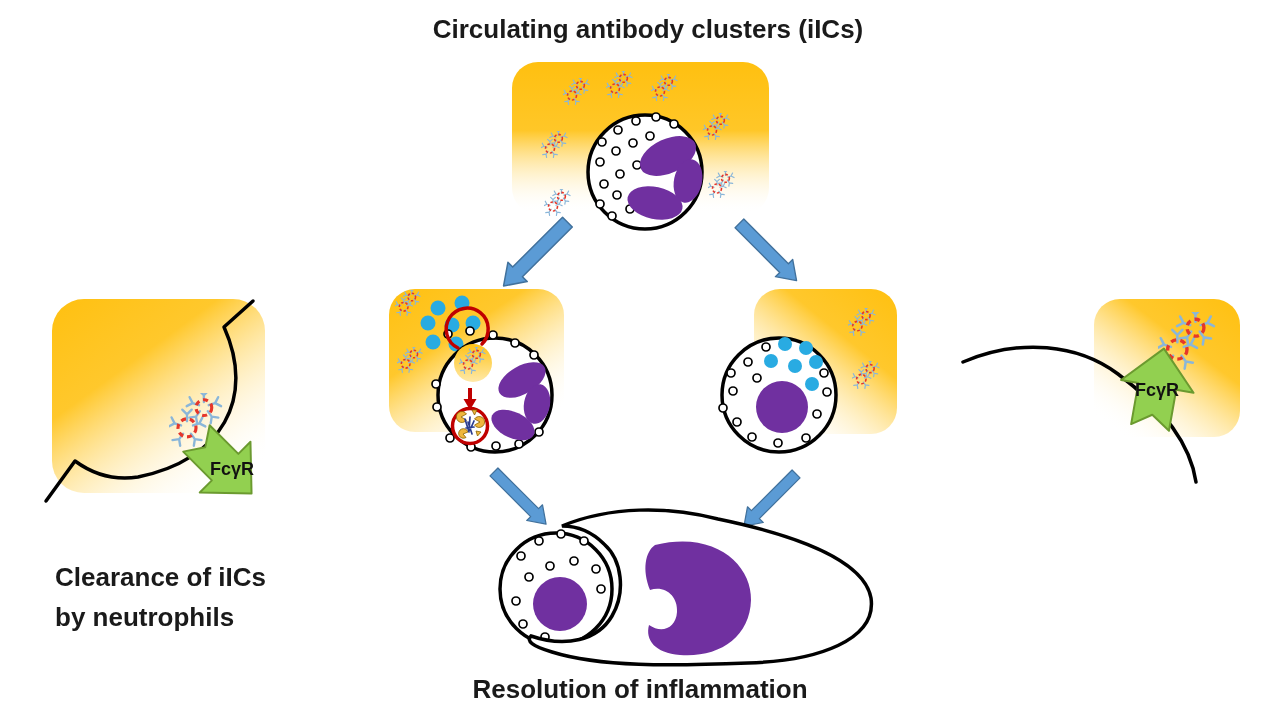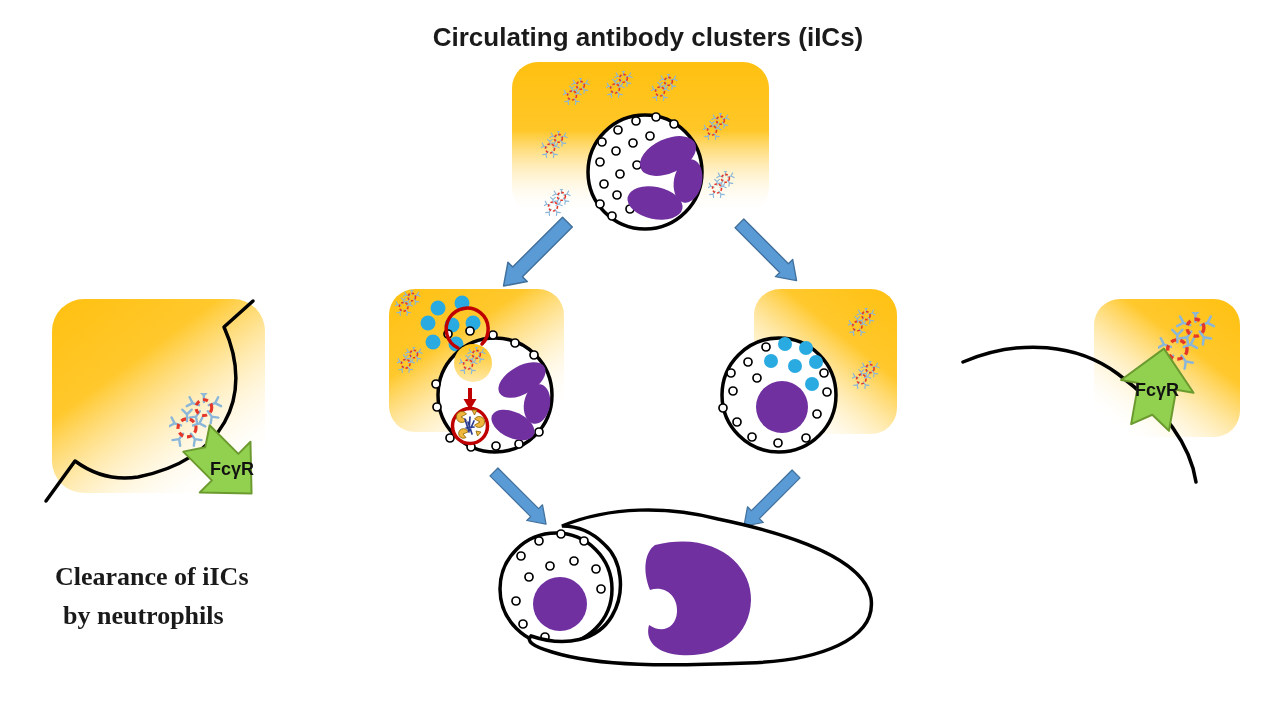--- a/index.html
+++ b/index.html
@@ -269,22 +269,23 @@
     <path class="nucleus" d="M 655,545
              C 715,530 752,565 751,600
              C 750,638 718,658 680,655
              C 655,653 645,640 649,625
              C 662,634 676,628 677,612
              C 678,596 665,585 650,590
              C 642,570 645,552 655,545 Z"></path>
   </g>
 </svg>
 
-<div class="label center" style="top:22px;padding-left:16px;">Circulating antibody clusters (iICs)</div>
-
-<div class="label" style="left:55px;top:562px;font-family:Liberation Serif, serif;">
+<div class="label center" style="top:14px;padding-left:16px;">Circulating antibody clusters (iICs)</div>
+
+<div class="label" style="left:55px;top:562px;">
   <div>Clearance of iICs</div>
-  <div style="margin-top:9px;margin-left:8px;">by neutrophils</div>
+  <div style="margin-top:9px;">by neutrophils</div>
 </div>
 
 
+<div class="label center" style="top:674px;">Resolution of inflammation</div>
 
 </div>
 
 </body></html>

